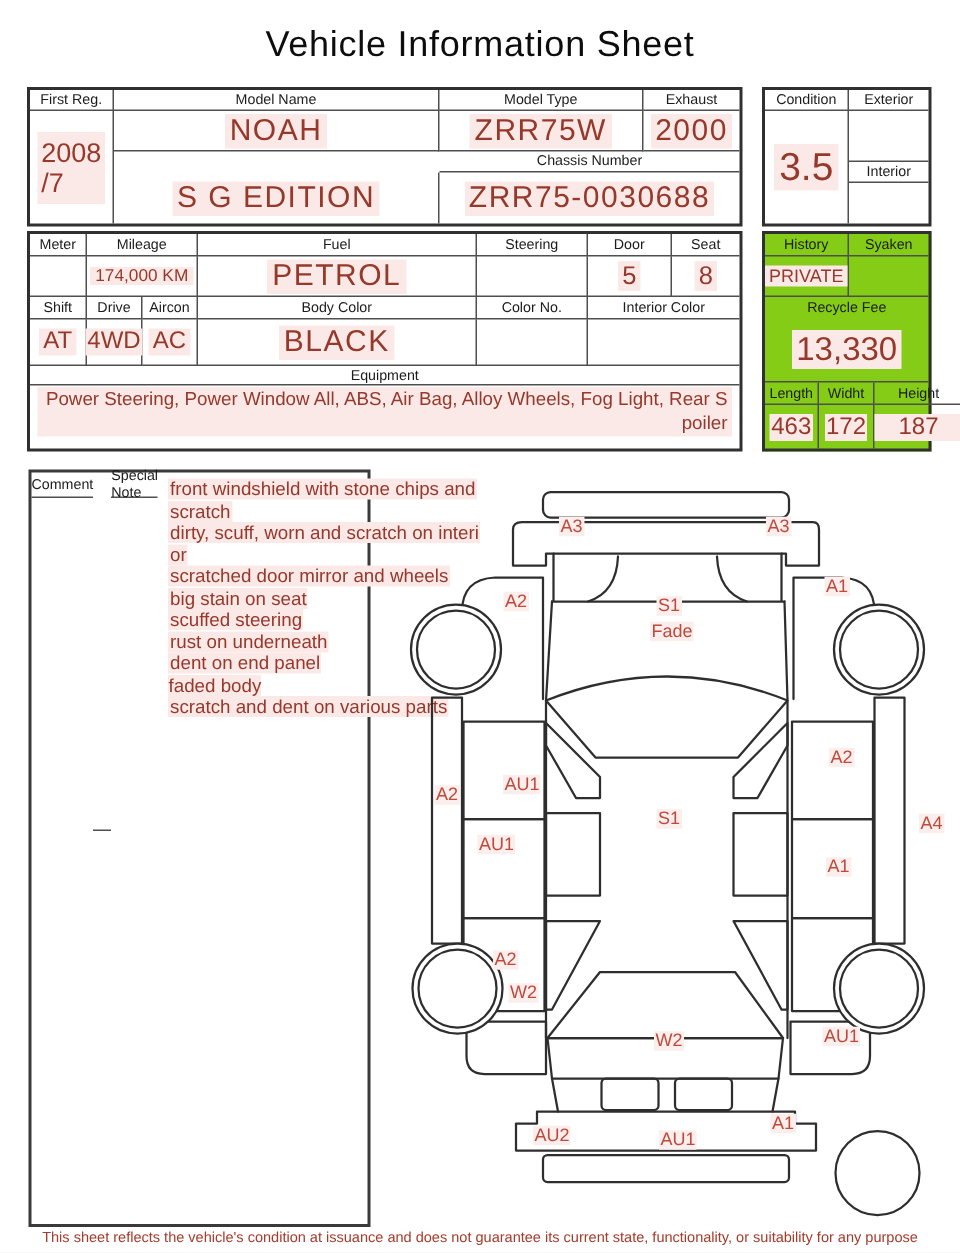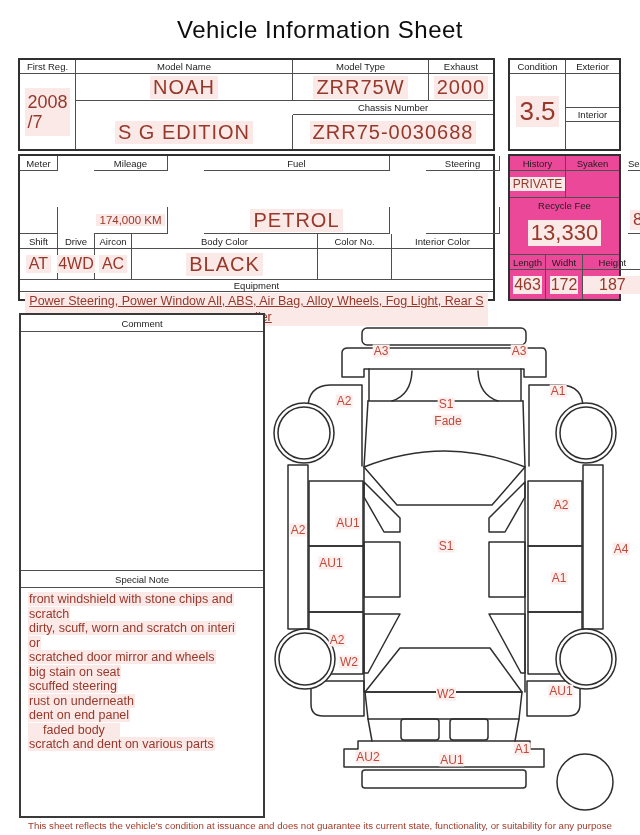--- a/index.html
+++ b/index.html
@@ -19,39 +19,39 @@
   .nr { border-right:none; }
   .nb { border-bottom:none; }
   .hdr { font-size:9.5px; color:#1c1c1c; white-space:nowrap; }
   .hl { background:#fbe9e8; color:#96382a; padding:0 3px;
         -webkit-box-decoration-break:clone; box-decoration-break:clone; }
   .big   { font-size:20px; letter-spacing:1px; }
   .med   { font-size:16px; }
   .small { font-size:11.5px; }
   .stack { display:flex; flex-direction:column; }
   
-  .leftbox { position:absolute; left:19px; top:313px; width:246px; height:505px;
-             border:2px solid #3a3a3a; background:#fff; display:flex; flex-direction:column; }
+  .leftbox { position:absolute; left:19px; top:313px; width:228px; height:505px;
+             border:2px solid #3a3a3a; background:#fff; display:flex; flex-direction:row; }
   .boxhdr { height:17px; border-bottom:1px solid #4f4f4f; display:flex;
             align-items:center; justify-content:center; font-size:9.5px; color:#1c1c1c; }
   .comment-area { height:239px; border-bottom:1px solid #4f4f4f; font-size:12px; color:#96382a; padding:3px 6px; }
   .note-area { flex:1; padding:4px 7px 0 7px; }
   .note-line { font-size:12.5px; line-height:14.5px; color:#96382a;
                word-break:break-all; width:207px; }
   
   .diagram { position:absolute; left:264px; top:315px; width:448px; height:505px; }
   .diagram svg { position:absolute; left:0; top:0; }
   .mk { position:absolute; transform:translate(-50%,-50%);
         font-size:12px; line-height:13px; color:#bf4a3c;
         background:#fceeec; padding:0 1px; white-space:nowrap; }
   
   .footer { position:absolute; top:820px; left:0; width:100%; text-align:center;
             font-size:9.7px; color:#a43b2b; }
   .eq-text { font-size:12.5px; line-height:1.3; color:#96382a; padding:1px 5px;
-             word-break:break-all; text-align:center; align-items:flex-start; justify-content:flex-start;text-decoration:underline; }
+             word-break:break-all; text-align:right; align-items:flex-start; justify-content:flex-start; }
 </style>
 </head>
 <body>
 
 <div class="sheet">
 
   <div class="page-title">Vehicle Information Sheet</div>
 
   <div class="tbl" style="left:18px; top:58px; width:477px; height:93px;
               grid-template-columns:56px 217px 136px 1fr;
@@ -95,21 +95,21 @@
     <div class="c nb" style="grid-row:2/5; grid-column:1;">
       <span class="hl" style="font-size:26px;">3.5</span>
     </div>
     <div class="c nr"></div>
     <div class="c hdr nr">Interior</div>
     <div class="c nr nb"></div>
   </div>
 
   <div style="position:absolute; left:18px; top:154px; width:477px; height:147px;
               border:2px solid #303030; background:#fff; display:flex; flex-direction:column;">
-    <div style="display:grid; grid-template-columns:38px 74px 186px 74px 56px 1fr; grid-template-rows:15px 27px;gap:36px;">
+    <div style="display:grid; grid-template-columns:38px 74px 186px 74px 56px 1fr; grid-template-rows:15px 27px;">
       <div class="c hdr">Meter</div>
       <div class="c hdr">Mileage</div>
       <div class="c hdr">Fuel</div>
       <div class="c hdr">Steering</div>
       <div class="c hdr">Door</div>
       <div class="c hdr nr">Seat</div>
       <div class="c"></div>
       <div class="c">
           <span class="hl small">174,000 KM</span>
         </div>
@@ -146,21 +146,21 @@
       <div class="c"></div>
       <div class="c nr"></div>
     </div>
     <div class="c hdr nr" style="height:13px;">Equipment</div>
     <div class="c nr nb eq-text" style="flex:1;">
       <span class="hl">Power Steering, Power Window  All, ABS, Air Bag, Alloy Wheels, Fog Light, Rear Spoiler</span>
     </div>
   </div>
 
   <div style="position:absolute; left:508px; top:154px; width:113px; height:147px;
-              border:2px solid #303030; background:#ec4899; display:flex; flex-direction:column;">
+              border:2px solid #303030; background:#84cc16; display:flex; flex-direction:column;">
     <div style="display:grid; grid-template-columns:56px 1fr; grid-template-rows:15px 27px;">
       <div class="c hdr">History</div>
       <div class="c hdr nr">Syaken</div>
       <div class="c">
           <span class="hl" style="font-size:12px;">PRIVATE</span>
         </div>
       <div class="c nr"></div>
     </div>
     <div class="c hdr nr nb" style="height:14px;">Recycle Fee</div>
     <div class="c nr" style="height:43px;">
@@ -187,21 +187,21 @@
     <div class="comment-area"></div>
     <div class="boxhdr">Special Note</div>
     <div class="note-area" id="note-area">
         <div class="note-line"><span class="hl" style="padding: 0px 1px;">front windshield with stone chips and scratch</span></div>
         <div class="note-line"><span class="hl" style="padding: 0px 1px;">dirty, scuff, worn and scratch on interior</span></div>
         <div class="note-line"><span class="hl" style="padding: 0px 1px;">scratched door mirror and wheels</span></div>
         <div class="note-line"><span class="hl" style="padding: 0px 1px;">big stain on seat</span></div>
         <div class="note-line"><span class="hl" style="padding: 0px 1px;">scuffed steering</span></div>
         <div class="note-line"><span class="hl" style="padding: 0px 1px;">rust on underneath</span></div>
         <div class="note-line"><span class="hl" style="padding: 0px 1px;">dent on end panel</span></div>
-        <div class="note-line"><span class="hl" style="padding: 0px 15px;">faded body</span></div>
+        <div class="note-line"><span class="hl" style="padding: 0px 0;">faded body</span></div>
         <div class="note-line"><span class="hl" style="padding: 0px 1px;">scratch and dent on various parts</span></div>
       </div>
   </div>
 
   <div class="diagram" id="diagram">
     <svg width="376" height="505" viewBox="0 0 376 505" fill="none" stroke="#2e2e2e" stroke-width="1.5" stroke-linejoin="round" stroke-linecap="round">
 
       <path d="M44,112 V93 Q44,71 66,70 H98 V151"></path>
       <rect x="24" y="150" width="20" height="164"></rect>
       <rect x="45" y="166" width="54" height="65"></rect>

